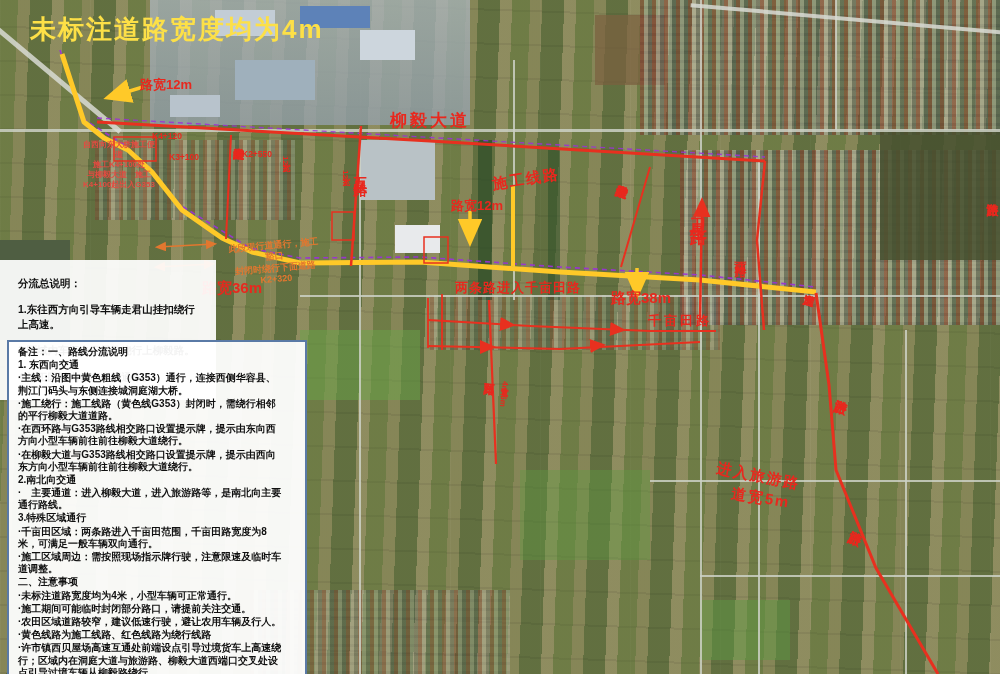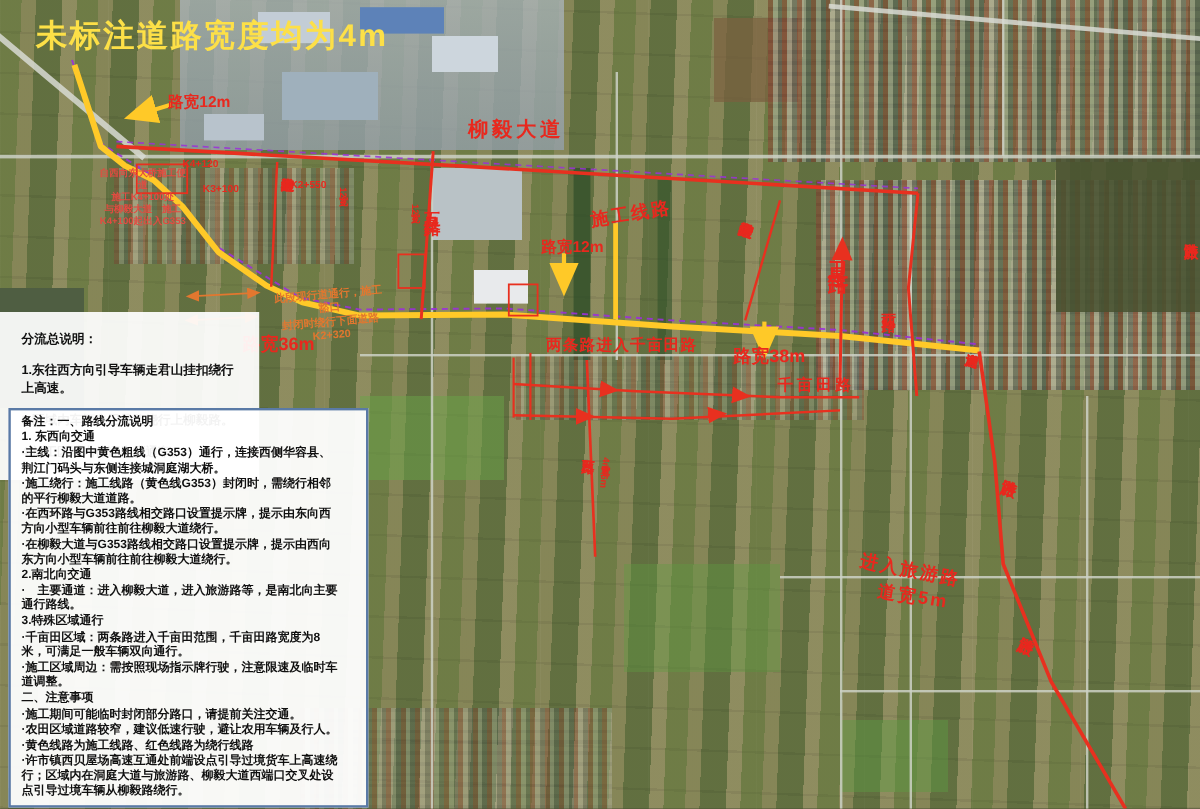--- a/index.html
+++ b/index.html
@@ -119,21 +119,21 @@
     <rect x="114" y="137" width="42" height="24" fill="none" stroke="#e8301f" stroke-width="1.5"></rect>
     <rect x="332" y="212" width="22" height="28" fill="none" stroke="#e8301f" stroke-width="1.5"></rect>
     <rect x="424" y="237" width="24" height="26" fill="none" stroke="#e8301f" stroke-width="1.5"></rect>
 
     <line x1="158" y1="247" x2="214" y2="244" stroke="#e2772f" stroke-width="1.6" marker-end="url(#aO)" marker-start="url(#aO2)"></line>
     <line x1="157" y1="267" x2="212" y2="264" stroke="#e2772f" stroke-width="1.6" marker-end="url(#aO)" marker-start="url(#aO2)"></line>
   </svg>
 
   <div class="lbl title">未标注道路宽度均为4m</div>
   <div class="lbl" style="left:140px;top:78px;font-size:13px;">路宽12m</div>
-  <div class="lbl" style="left:390px;top:99px;font-size:17px;letter-spacing:3px;">柳毅大道</div>
+  <div class="lbl" style="left:390px;top:112px;font-size:17px;letter-spacing:3px;">柳毅大道</div>
   <div class="lbl" style="left:492px;top:171px;font-size:15px;letter-spacing:2px;transform:rotate(-9deg);">施工线路</div>
   <div class="lbl" style="left:451px;top:199px;font-size:13px;">路宽12m</div>
   <div class="lbl" style="left:202px;top:280px;font-size:15px;">路宽36m</div>
   <div class="lbl" style="left:455px;top:281px;font-size:13px;letter-spacing:1px;">两条路进入千亩田路</div>
   <div class="lbl" style="left:611px;top:290px;font-size:15px;">路宽38m</div>
   <div class="lbl" style="left:648px;top:314px;font-size:13px;letter-spacing:3px;">千亩田路</div>
   <div class="lbl v" style="left:689px;top:204px;font-size:17px;letter-spacing:5px;">卫星路</div>
   <div class="lbl v" style="left:353px;top:166px;font-size:14px;letter-spacing:3px;">五星路</div>
   <div class="lbl v" style="left:341px;top:170px;font-size:8px;">宽12m</div>
   <div class="lbl v" style="left:281px;top:156px;font-size:8px;">宽12m</div>
@@ -175,19 +175,20 @@
     <p>·主线：沿图中黄色粗线（G353）通行，连接西侧华容县、荆江门码头与东侧连接城洞庭湖大桥。</p>
     <p>·施工绕行：施工线路（黄色线G353）封闭时，需绕行相邻的平行柳毅大道道路。</p>
     <p>·在西环路与G353路线相交路口设置提示牌，提示由东向西方向小型车辆前往前往柳毅大道绕行。</p>
     <p>·在柳毅大道与G353路线相交路口设置提示牌，提示由西向东方向小型车辆前往前往柳毅大道绕行。</p>
     <p>2.南北向交通</p>
     <p>·　主要通道：进入柳毅大道，进入旅游路等，是南北向主要通行路线。</p>
     <p>3.特殊区域通行</p>
     <p>·千亩田区域：两条路进入千亩田范围，千亩田路宽度为8米，可满足一般车辆双向通行。</p>
     <p>·施工区域周边：需按照现场指示牌行驶，注意限速及临时车道调整。</p>
     <p>二、注意事项</p>
+    <p>·未标注道路宽度均为4米，小型车辆可正常通行。</p>
     <p>·施工期间可能临时封闭部分路口，请提前关注交通。</p>
     <p>·农田区域道路较窄，建议低速行驶，避让农用车辆及行人。</p>
     <p>·黄色线路为施工线路、红色线路为绕行线路</p>
     <p>·许市镇西贝屋场高速互通处前端设点引导过境货车上高速绕行；区域内在洞庭大道与旅游路、柳毅大道西端口交叉处设点引导过境车辆从柳毅路绕行。</p>
   </div>
 
 </div>
 
 </body></html>

